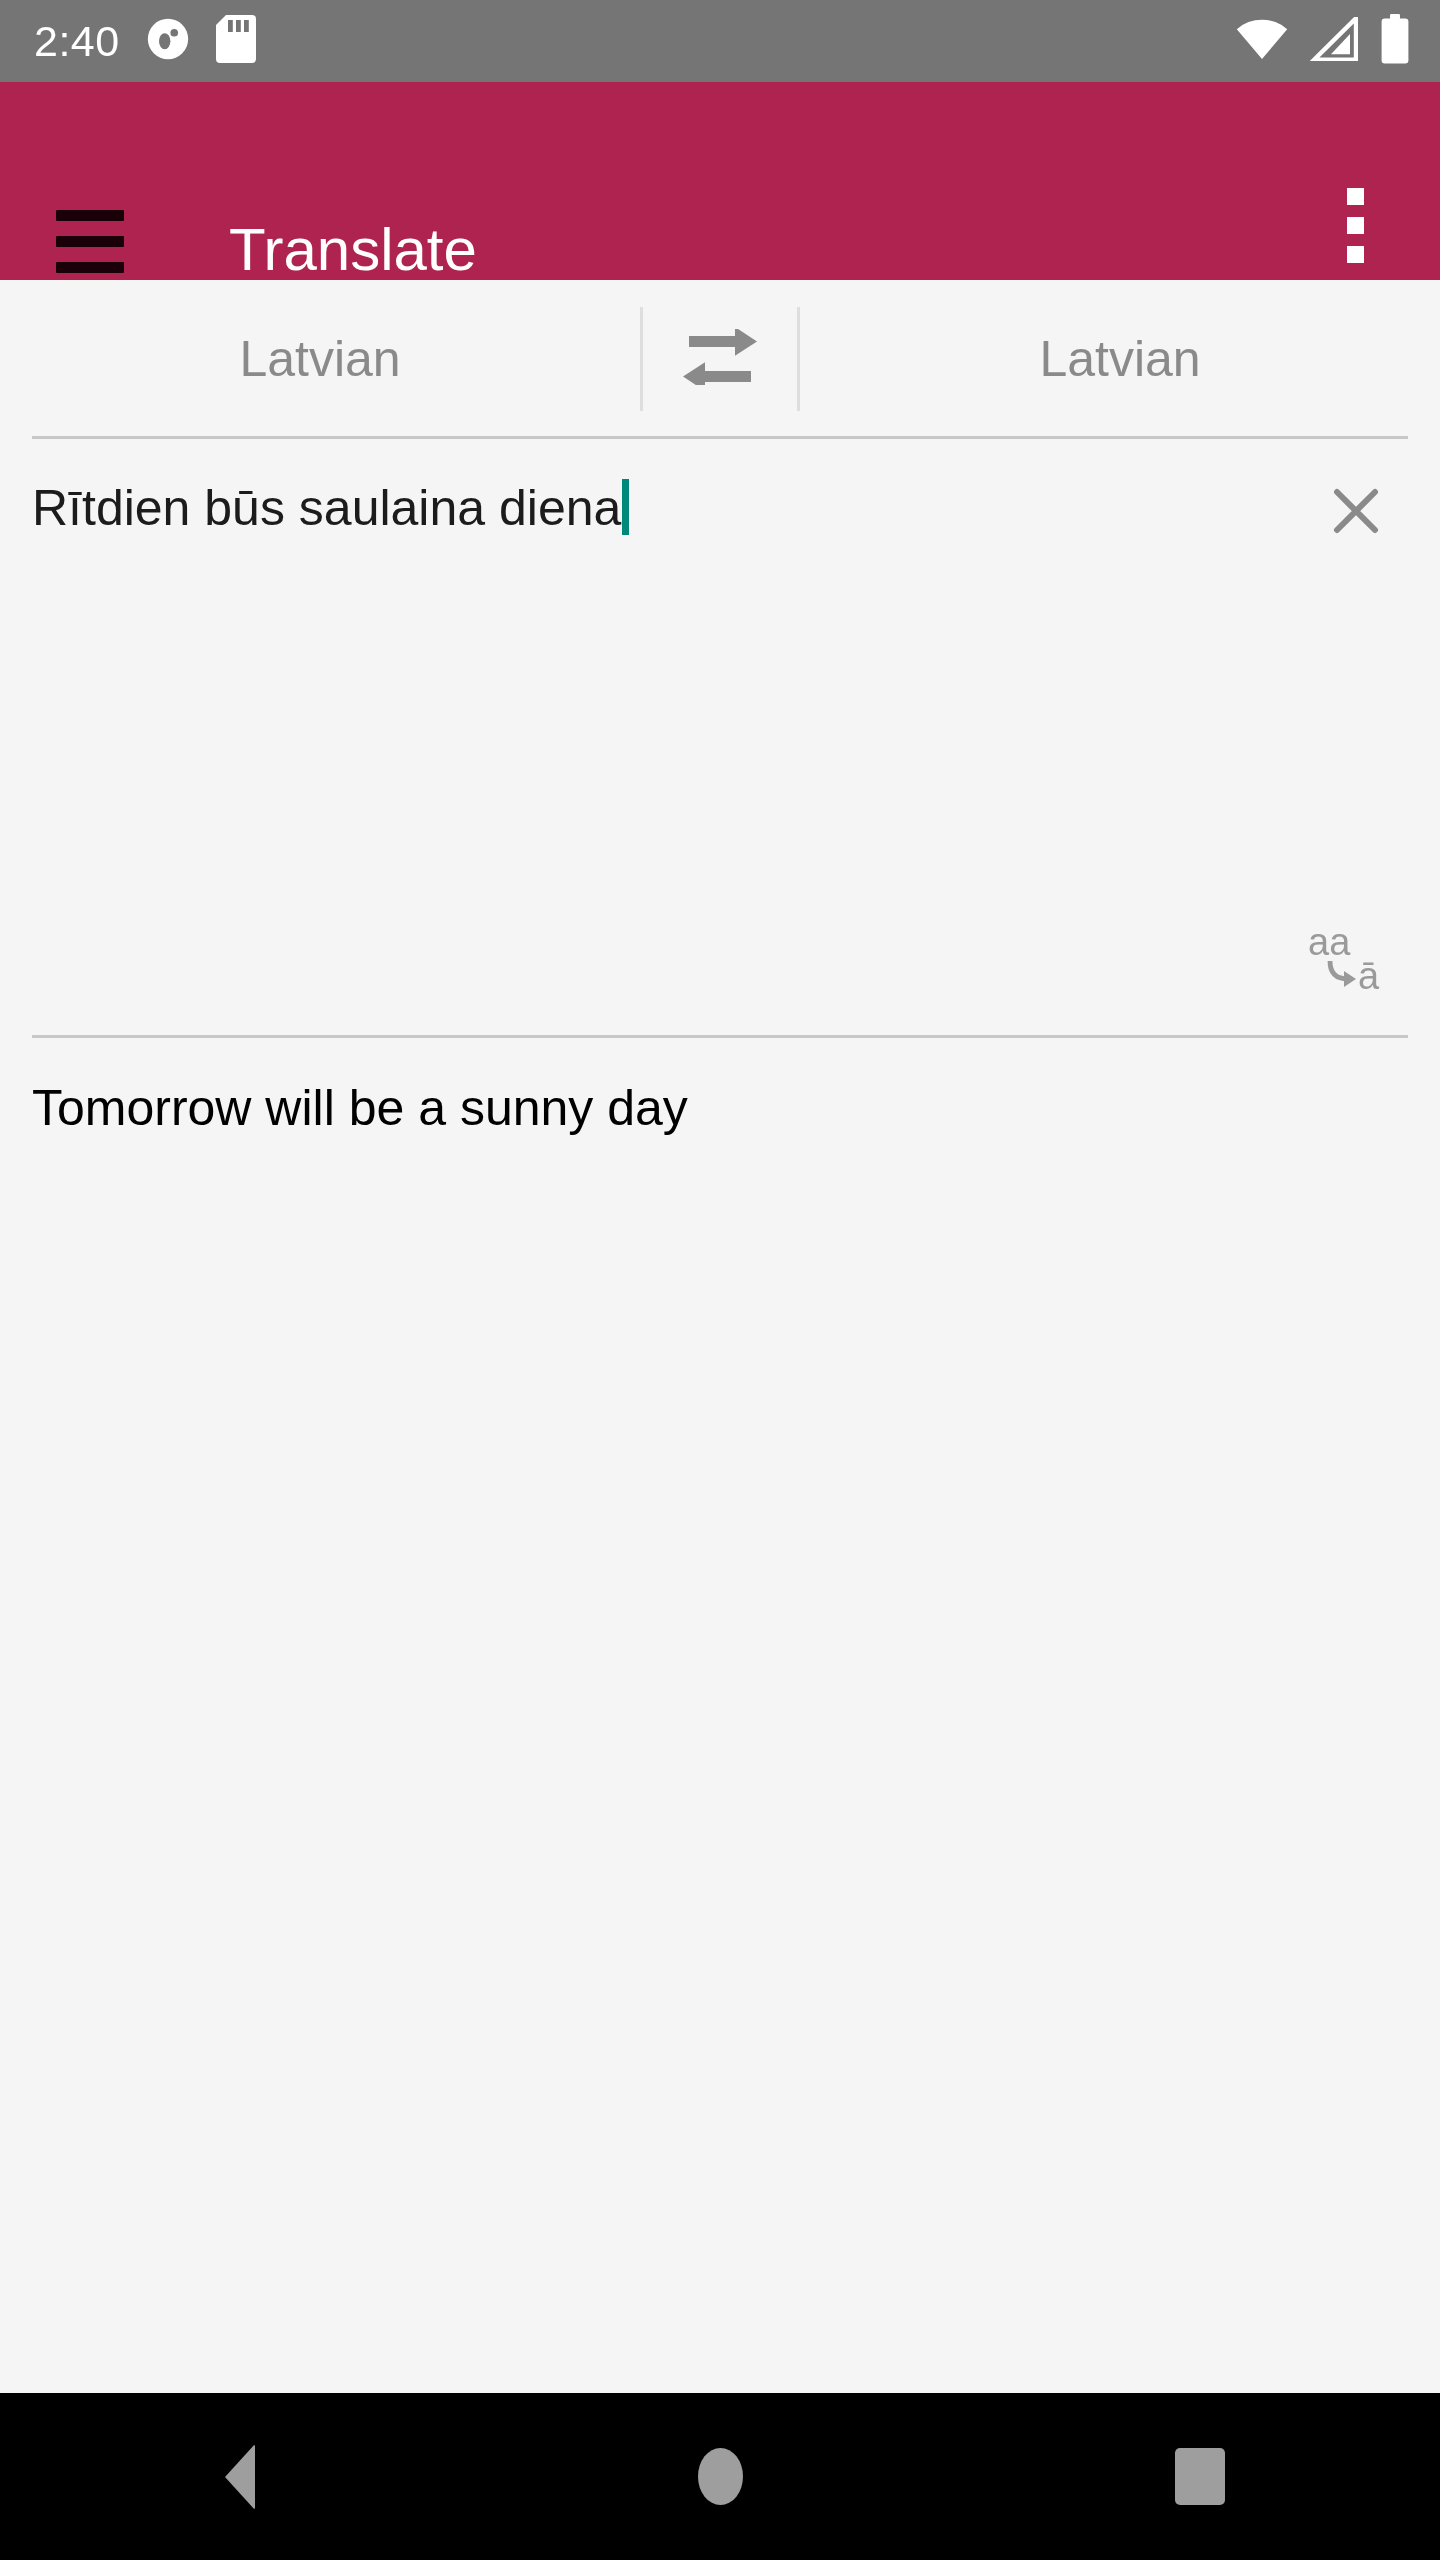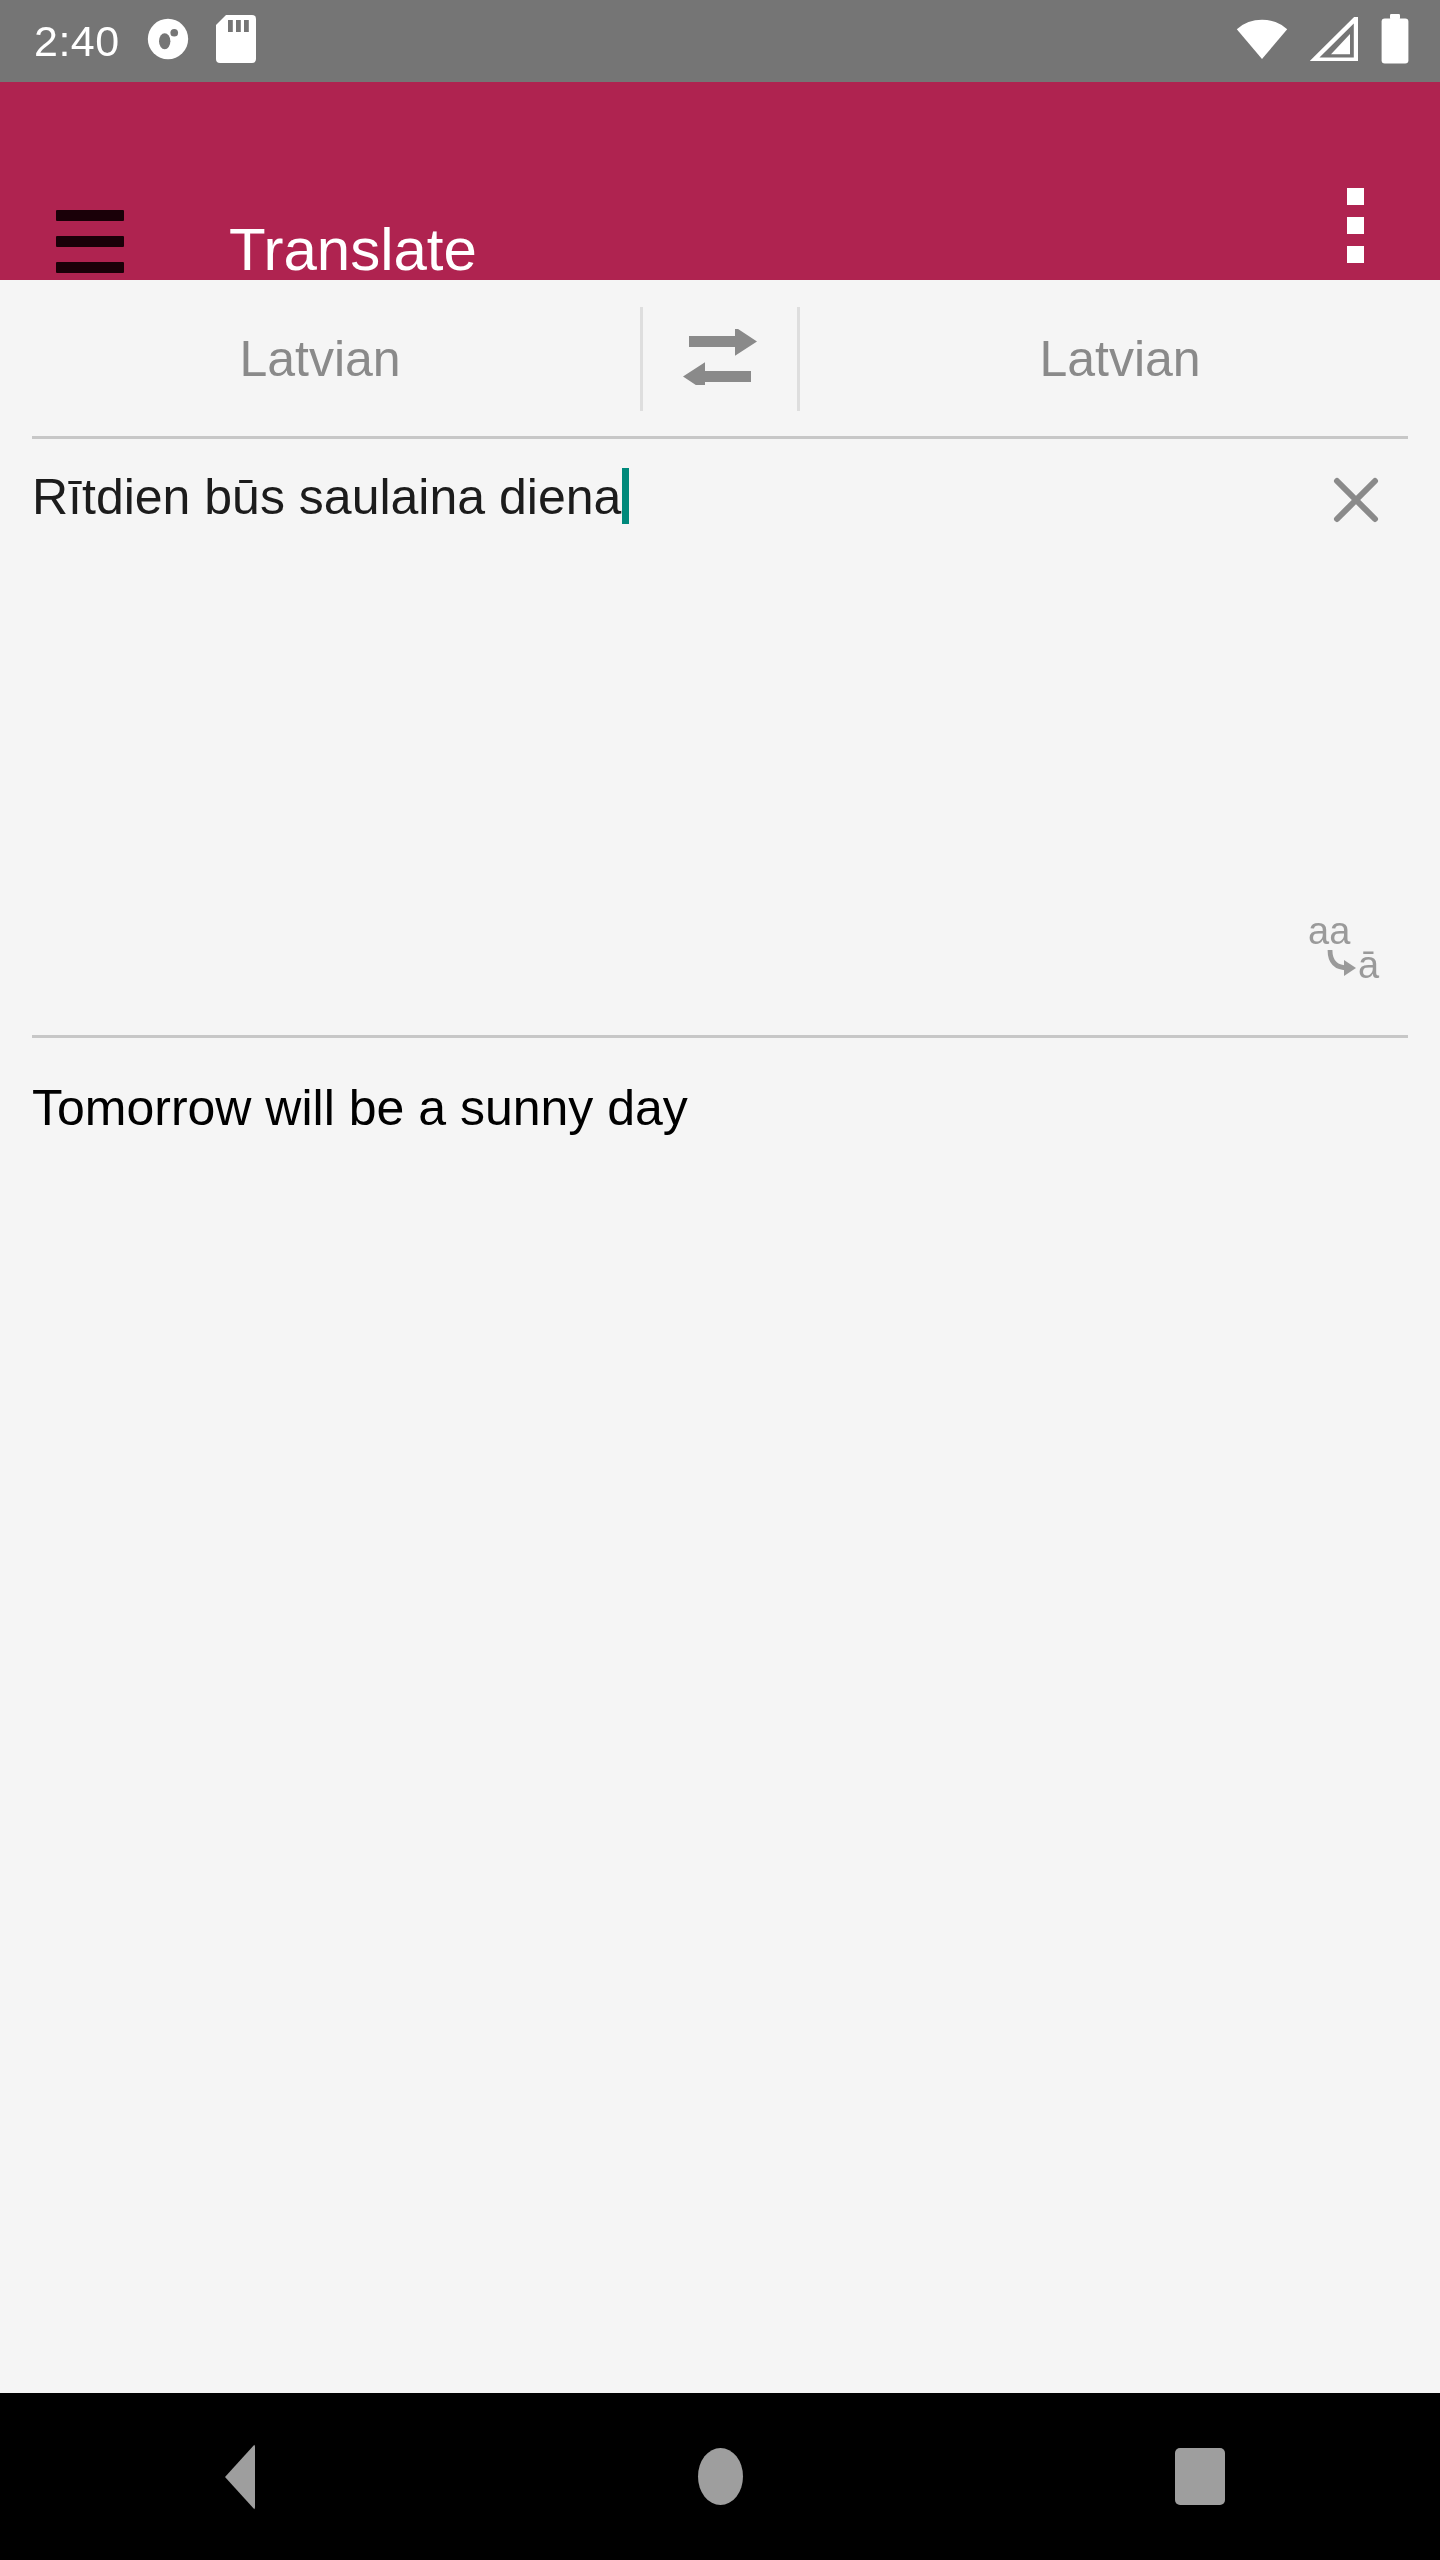--- a/index.html
+++ b/index.html
@@ -132,21 +132,21 @@
     top: 436px;
     left: 32px;
     width: 1376px;
     height: 3px;
     background: #c7c7c7;
   }
 
   
   #source-area {
     position: absolute;
-    top: 428px; left: 0;
+    top: 439px; left: 0;
     width: 1440px;
     height: 583px;
     box-sizing: border-box;
   }
   #source-text-row {
     position: absolute;
     top: 40px;
     left: 32px;
     right: 0;
     display: flex;

